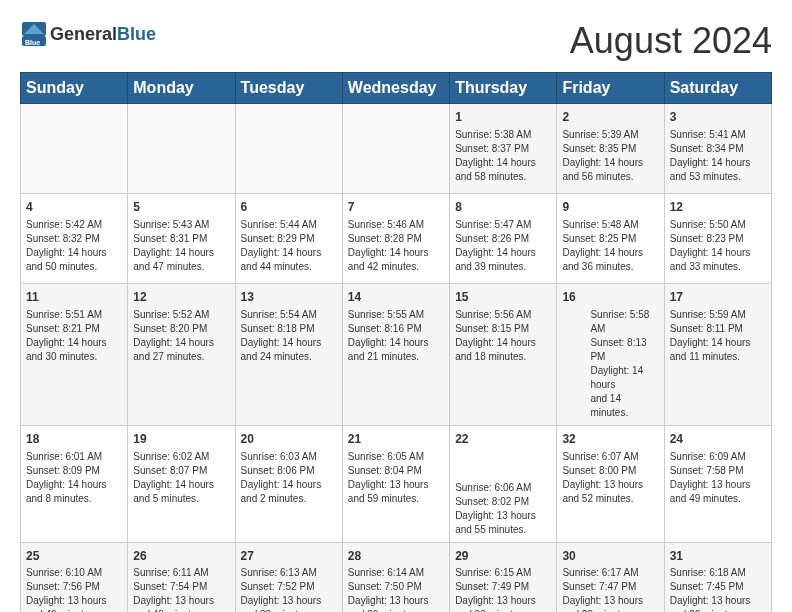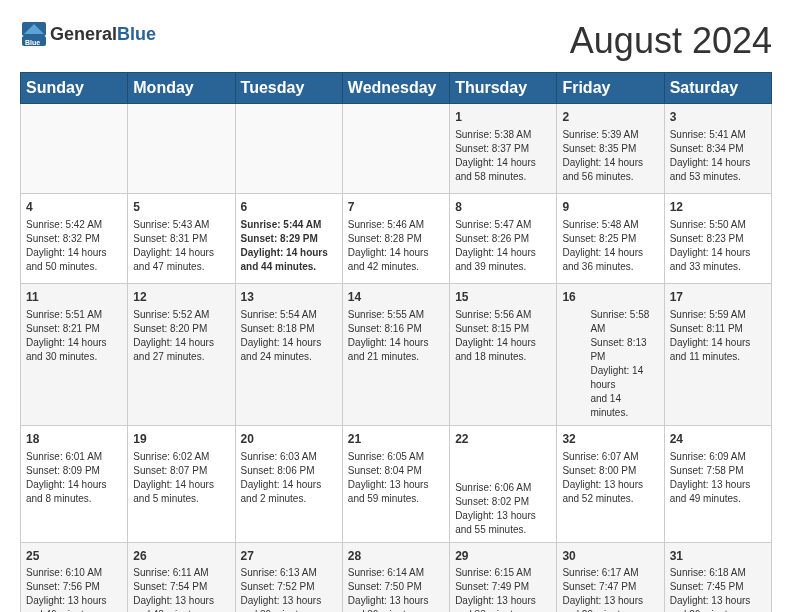--- a/index.html
+++ b/index.html
@@ -153,21 +153,21 @@
         </td>
         <td>
           <span class="day-num">5</span>
           <div class="day-info" style="white-space: pre-line;">Sunrise: 5:43 AM
 Sunset: 8:31 PM
 Daylight: 14 hours
 and 47 minutes.</div>
         </td>
         <td>
           <span class="day-num">6</span>
-          <div class="day-info" style="white-space: pre-line; font-weight: bold;">Sunrise: 5:44 AM
+          <div class="day-info" style="white-space: pre-line;">Sunrise: 5:44 AM
 Sunset: 8:29 PM
 Daylight: 14 hours
 and 44 minutes.</div>
         </td>
         <td>
           <span class="day-num">7</span>
           <div class="day-info" style="white-space: pre-line;">Sunrise: 5:46 AM
 Sunset: 8:28 PM
 Daylight: 14 hours
 and 42 minutes.</div>

